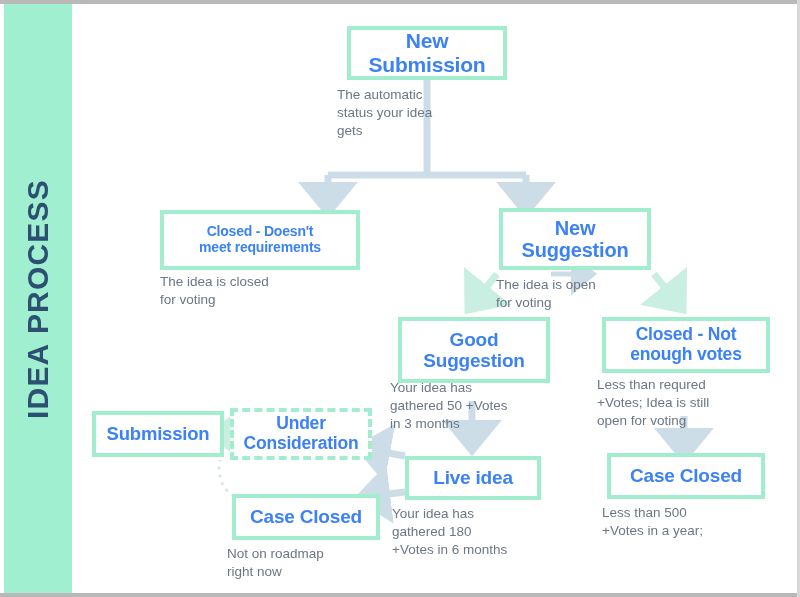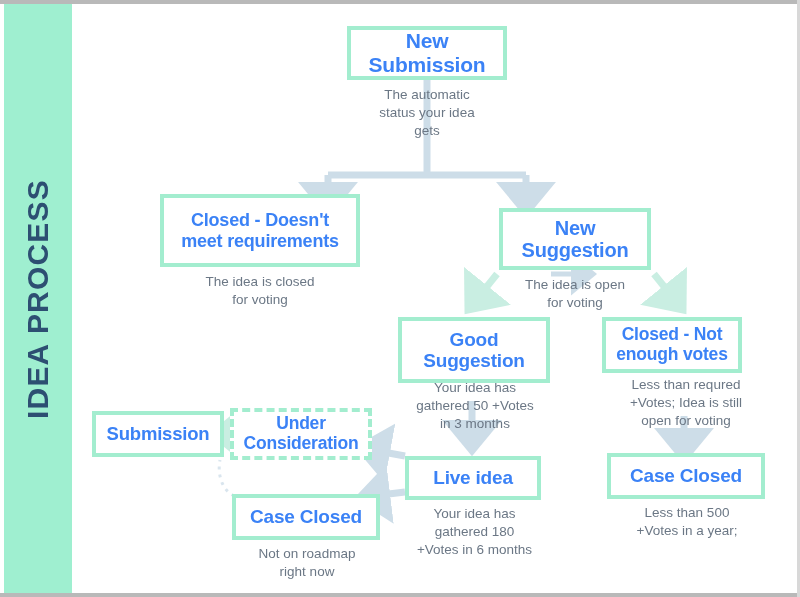--- a/index.html
+++ b/index.html
@@ -71,21 +71,21 @@
     border-width:4px;
   }
   .node-text{display:block;}
 
   
   .caption{
     position:absolute;
     color:#6b7785;
     font-size:13.5px;
     line-height:1.35;
-    text-align:center;
+    text-align:left;
     font-weight:normal;
   }
   .caption.note{
     font-size:11.5px;
     line-height:1.38;
     color:#7b8694;
   }
 
   
   svg.links{
@@ -141,36 +141,36 @@
       <path d="M 160 430 L 152 430" stroke="#C9EEE2" stroke-width="6" fill="none" marker-end="url(#ah-mint)"></path>
 
       <path d="M 170 494 C 150 492 145 470 148 456" stroke="#d9e5ee" stroke-width="3" stroke-dasharray="3 5" fill="none"></path>
     </svg>
 
     <div class="node" style="left:275px;top:22px;width:160px;height:54px;font-size:21px;">
       <span class="node-text">New<br>Submission</span>
     </div>
     <div class="caption" style="left:265px;top:82px;width:180px;">The automatic<br>status your idea<br>gets</div>
 
-    <div class="node" style="left:88px;top:190px;width:200px;height:73px;font-size:18px;">
+    <div class="node" style="left:88px;top:206px;width:200px;height:60px;font-size:14px;">
       <span class="node-text">Closed - Doesn't<br>meet requirements</span>
     </div>
     <div class="caption" style="left:88px;top:269px;width:200px;">The idea is closed<br>for voting</div>
 
     <div class="node" style="left:427px;top:204px;width:152px;height:62px;font-size:20px;">
       <span class="node-text">New<br>Suggestion</span>
     </div>
     <div class="caption" style="left:424px;top:272px;width:158px;">The idea is open<br>for voting</div>
 
     <div class="node" style="left:326px;top:313px;width:152px;height:66px;font-size:19px;">
       <span class="node-text">Good<br>Suggestion</span>
     </div>
     <div class="caption" style="left:318px;top:375px;width:170px;">Your idea has<br>gathered 50 +Votes<br>in 3 months</div>
 
-    <div class="node" style="left:530px;top:313px;width:140px;height:56px;font-size:17.5px;">
+    <div class="node" style="left:530px;top:313px;width:168px;height:56px;font-size:17.5px;">
       <span class="node-text">Closed - Not<br>enough votes</span>
     </div>
     <div class="caption" style="left:525px;top:372px;width:178px;">Less than requred<br>+Votes; Idea is still<br>open for voting</div>
 
     <div class="node" style="left:535px;top:449px;width:158px;height:46px;font-size:19px;">
       <span class="node-text">Case Closed</span>
     </div>
     <div class="caption" style="left:530px;top:500px;width:170px;">Less than 500<br>+Votes in a year;</div>
 
     <div class="node" style="left:333px;top:452px;width:136px;height:44px;font-size:19px;">

